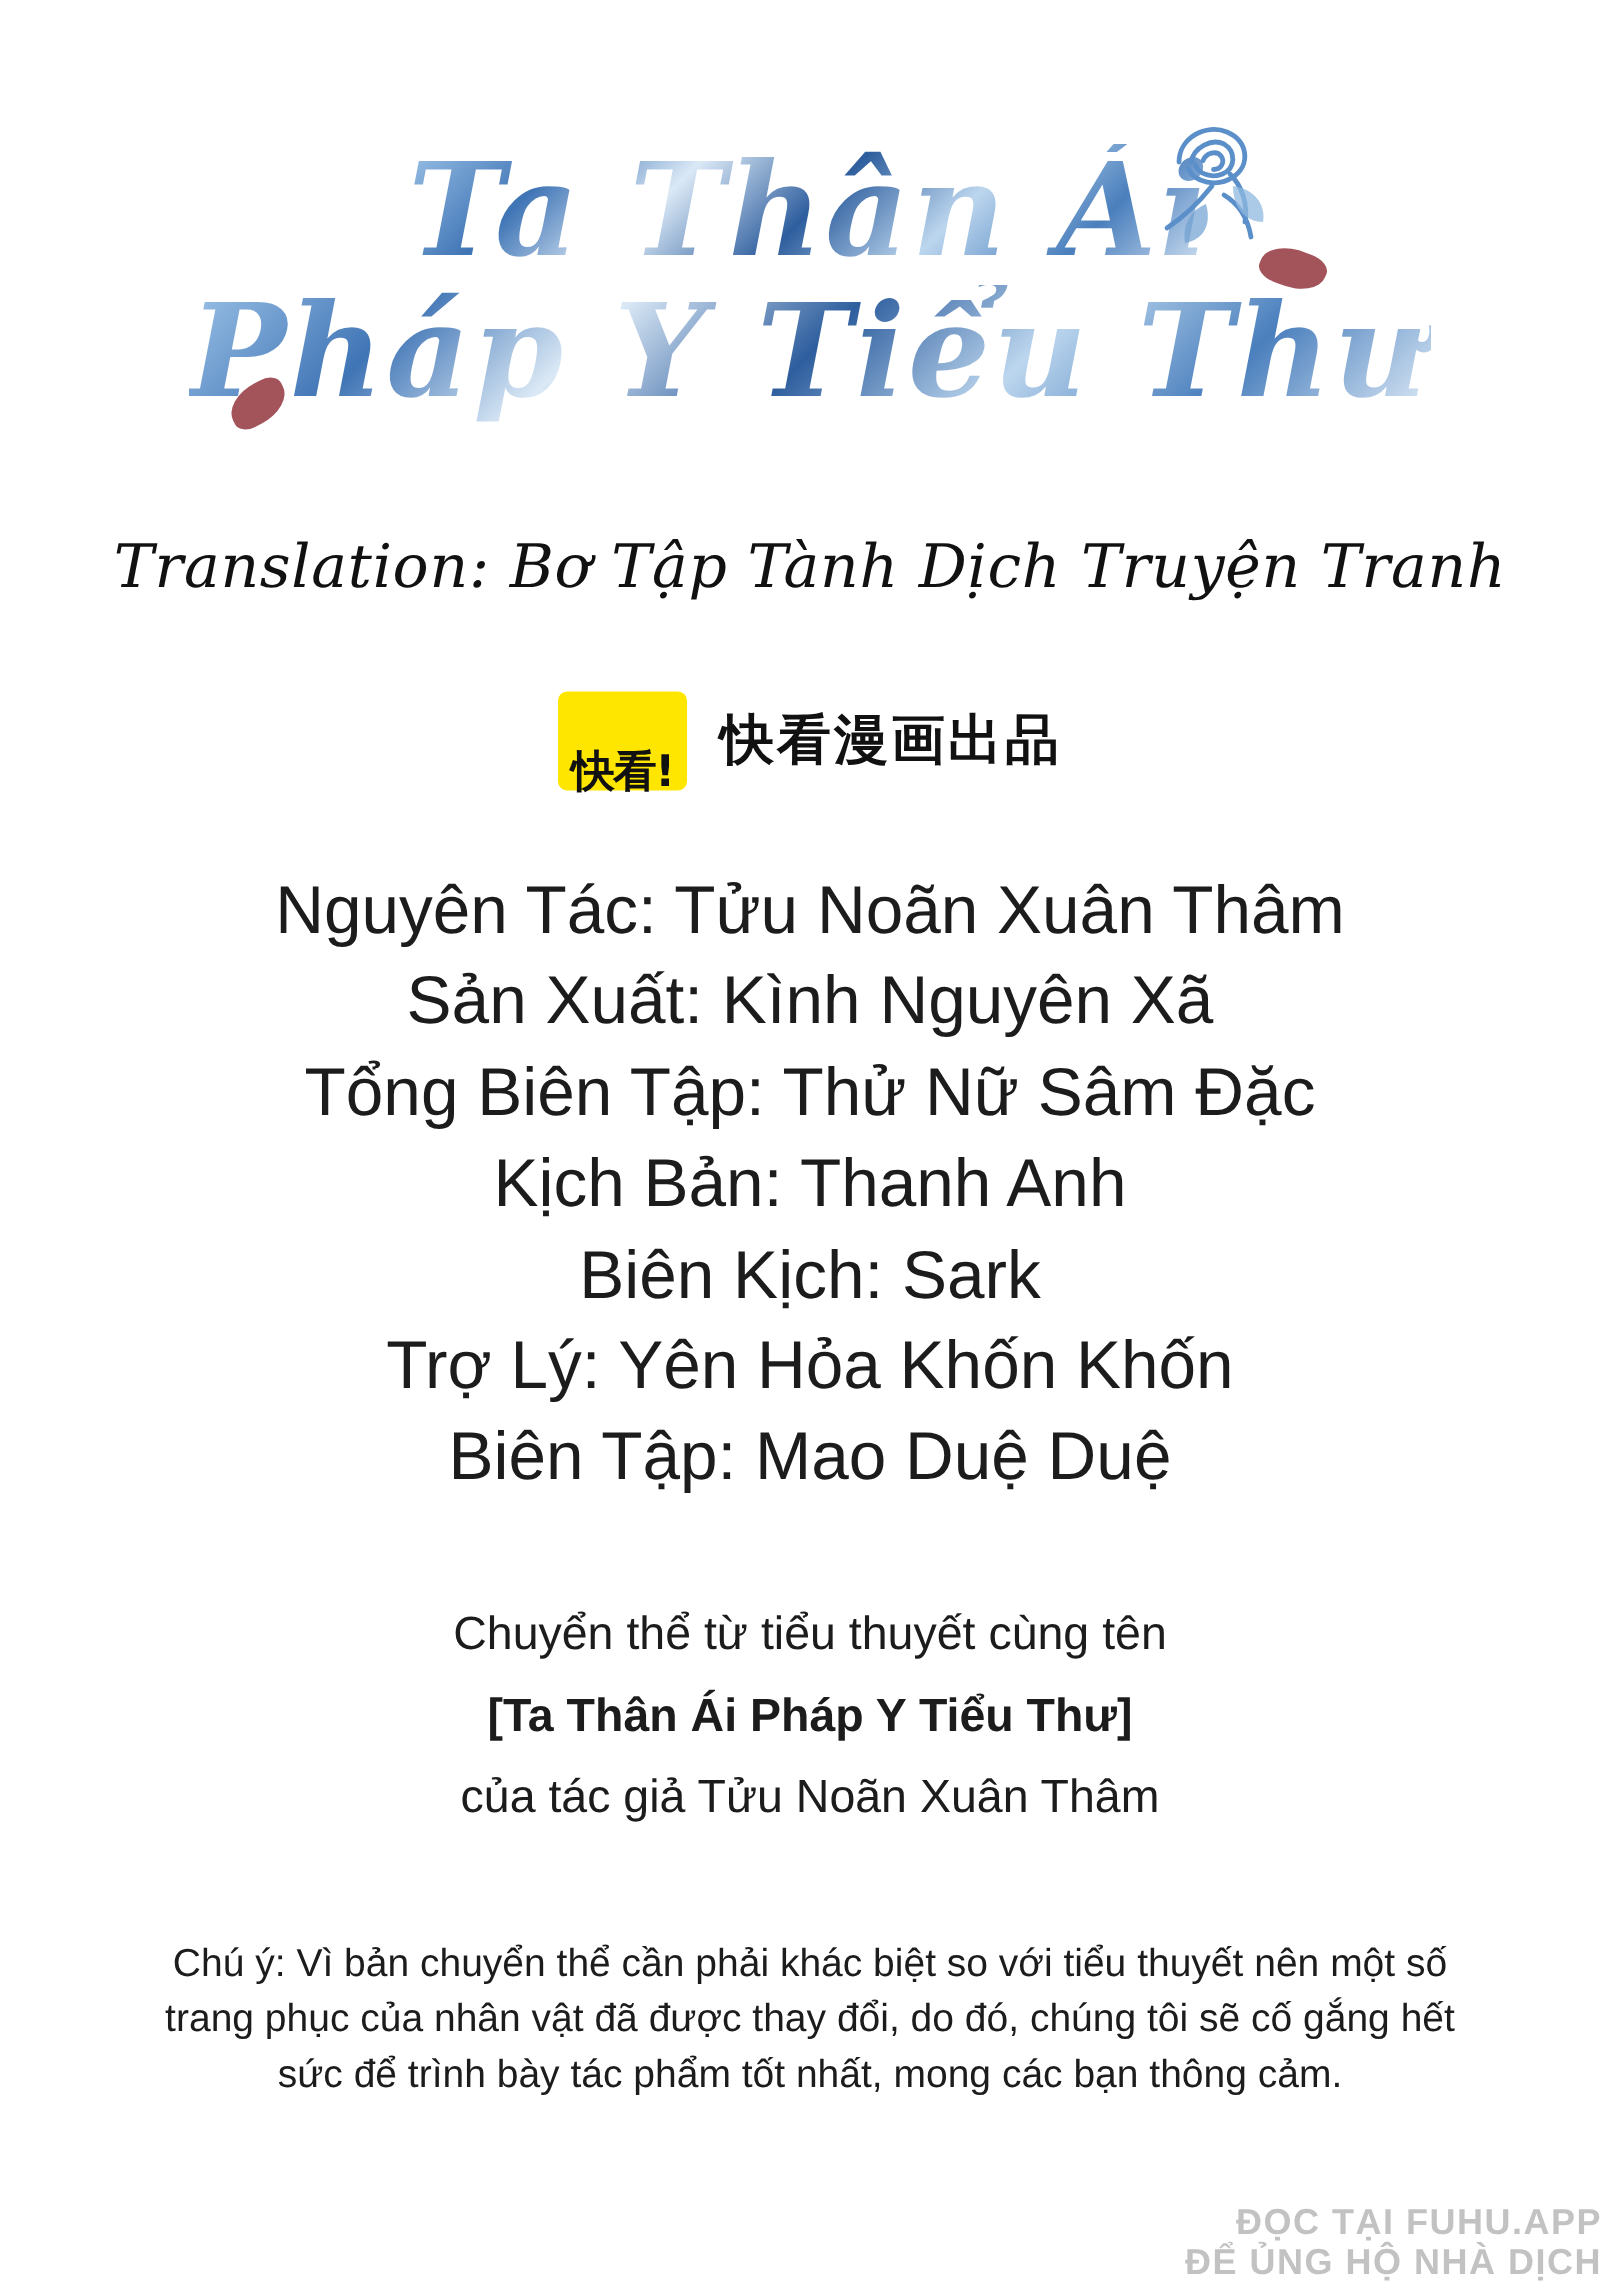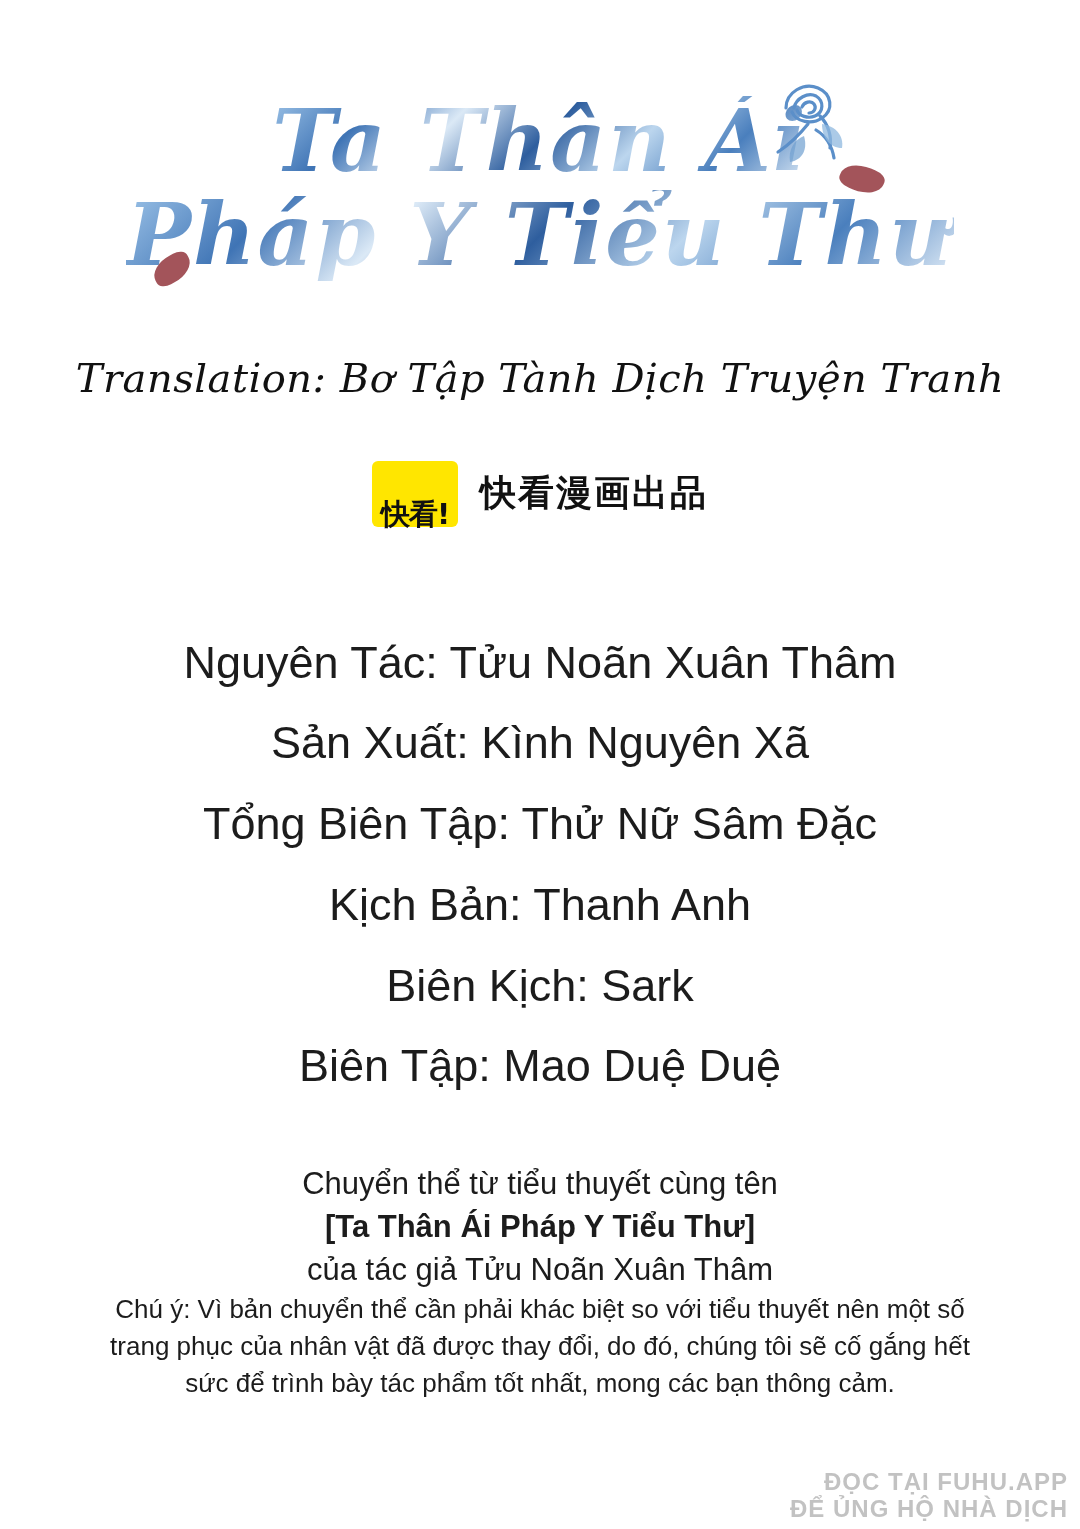--- a/index.html
+++ b/index.html
@@ -107,54 +107,55 @@
   .publisher-text {
     font-family: "DejaVu Sans", sans-serif;
     font-weight: 700;
     font-size: 36px;
     color: #111111;
     letter-spacing: 2px;
   }
 
   
   .credits {
-    margin-top: 106px;
-    display: flex;
-    flex-direction: column;
-    align-items: center;
-    gap: 20px;
+    margin-top: 50px;
+    display: flex;
+    flex-direction: column;
+    align-items: center;
+    gap: 0;
   }
   .credit-line {
     font-family: "Liberation Sans", sans-serif;
     font-size: 45px;
     line-height: 1.35;
     color: #1c1c1c;
     text-align: center;
     white-space: nowrap;
   }
 
   
   .adaptation {
     margin-top: 66px;
     display: flex;
     flex-direction: column;
     align-items: center;
-    gap: 0;
+    gap: 12px;
   }
   .adapt-line {
     font-family: "Liberation Sans", sans-serif;
     font-size: 31px;
     line-height: 1.38;
     color: #1c1c1c;
     text-align: center;
   }
   .adapt-line.strong { font-weight: 700; }
 
   
   .footnote {
+    margin-top: 70px;
     width: 880px;
     text-align: center;
     font-family: "Liberation Sans", sans-serif;
     font-size: 26px;
     line-height: 1.42;
     color: #1c1c1c;
   }
 
   
   .watermark {
@@ -205,20 +206,21 @@
     </div>
     <div class="publisher-text">快看漫画出品</div>
   </div>
 
   <div class="credits">
     <div class="credit-line">Nguyên Tác: Tửu Noãn Xuân Thâm</div>
     <div class="credit-line">Sản Xuất: Kình Nguyên Xã</div>
     <div class="credit-line">Tổng Biên Tập: Thử Nữ Sâm Đặc</div>
     <div class="credit-line">Kịch Bản: Thanh Anh</div>
     <div class="credit-line">Biên Kịch: Sark</div>
+    <div class="credit-line">Trợ Lý: Yên Hỏa Khốn Khốn</div>
     <div class="credit-line">Biên Tập: Mao Duệ Duệ</div>
   </div>
 
   <div class="adaptation">
     <div class="adapt-line">Chuyển thể từ tiểu thuyết cùng tên</div>
     <div class="adapt-line strong">[Ta Thân Ái Pháp Y Tiểu Thư]</div>
     <div class="adapt-line">của tác giả Tửu Noãn Xuân Thâm</div>
   </div>
 
   <div class="footnote">Chú ý: Vì bản chuyển thể cần phải khác biệt so với tiểu thuyết nên một số trang phục của nhân vật đã được thay đổi, do đó, chúng tôi sẽ cố gắng hết sức để trình bày tác phẩm tốt nhất, mong các bạn thông cảm.</div>

